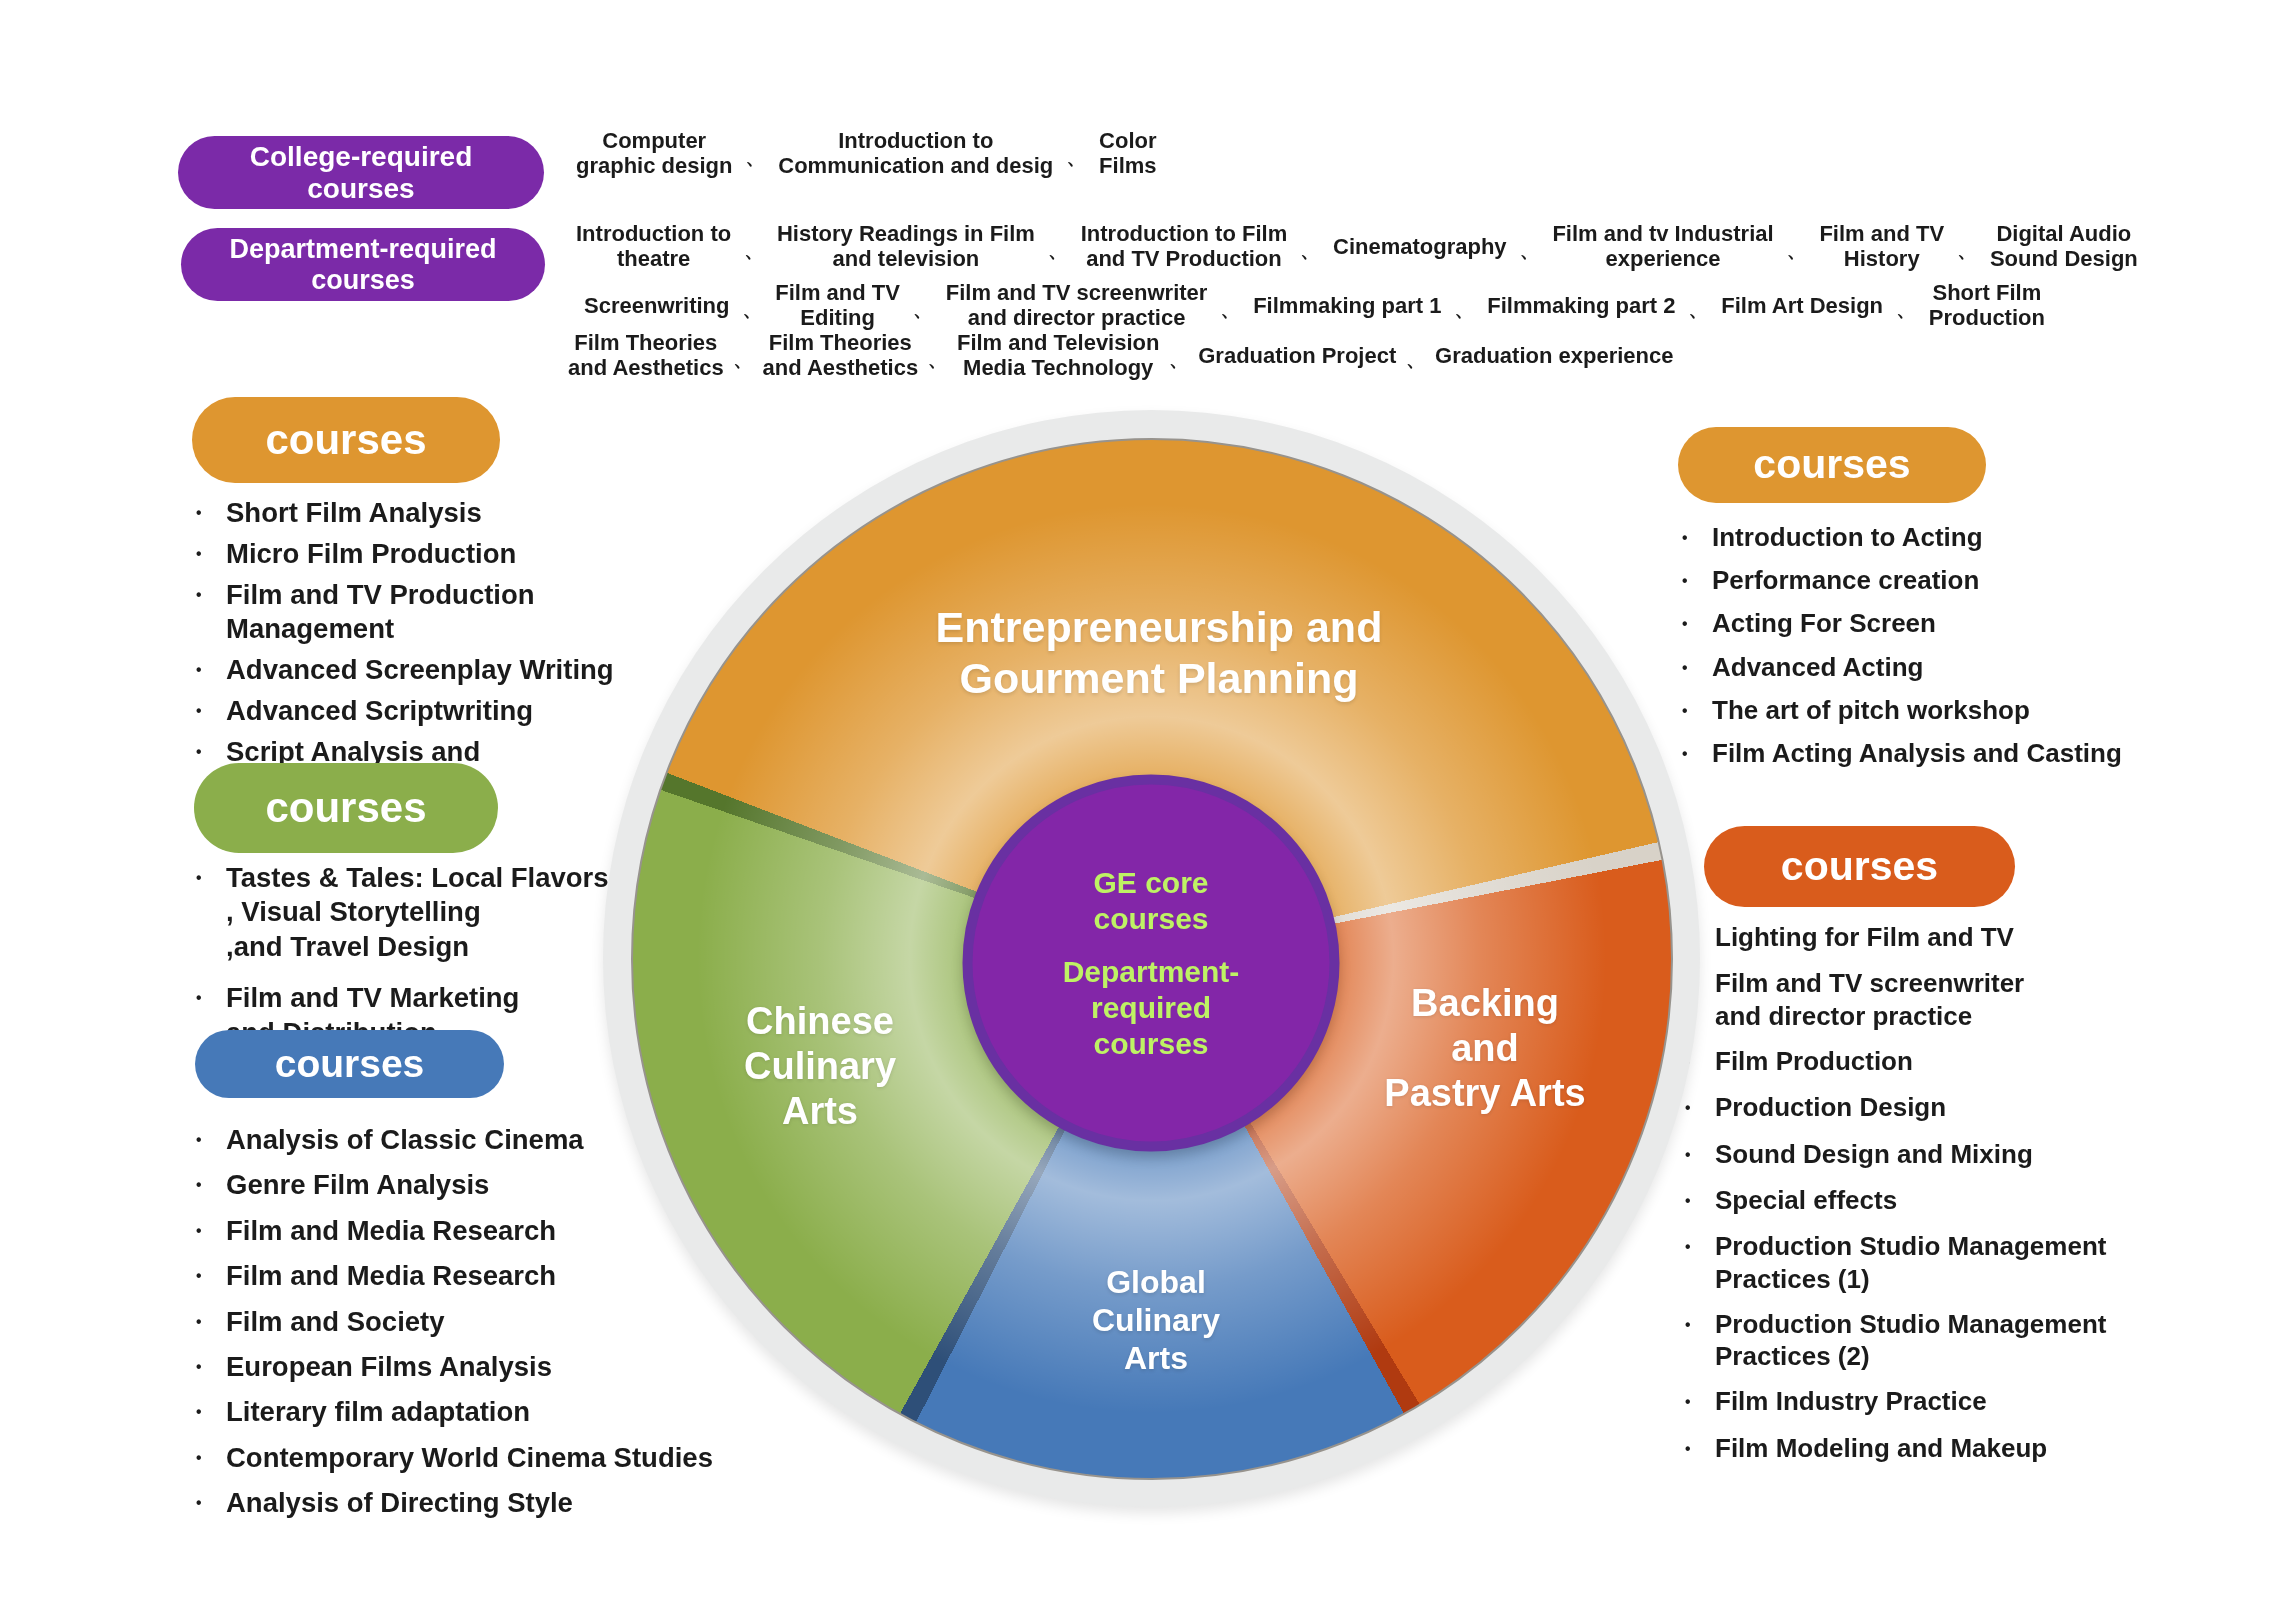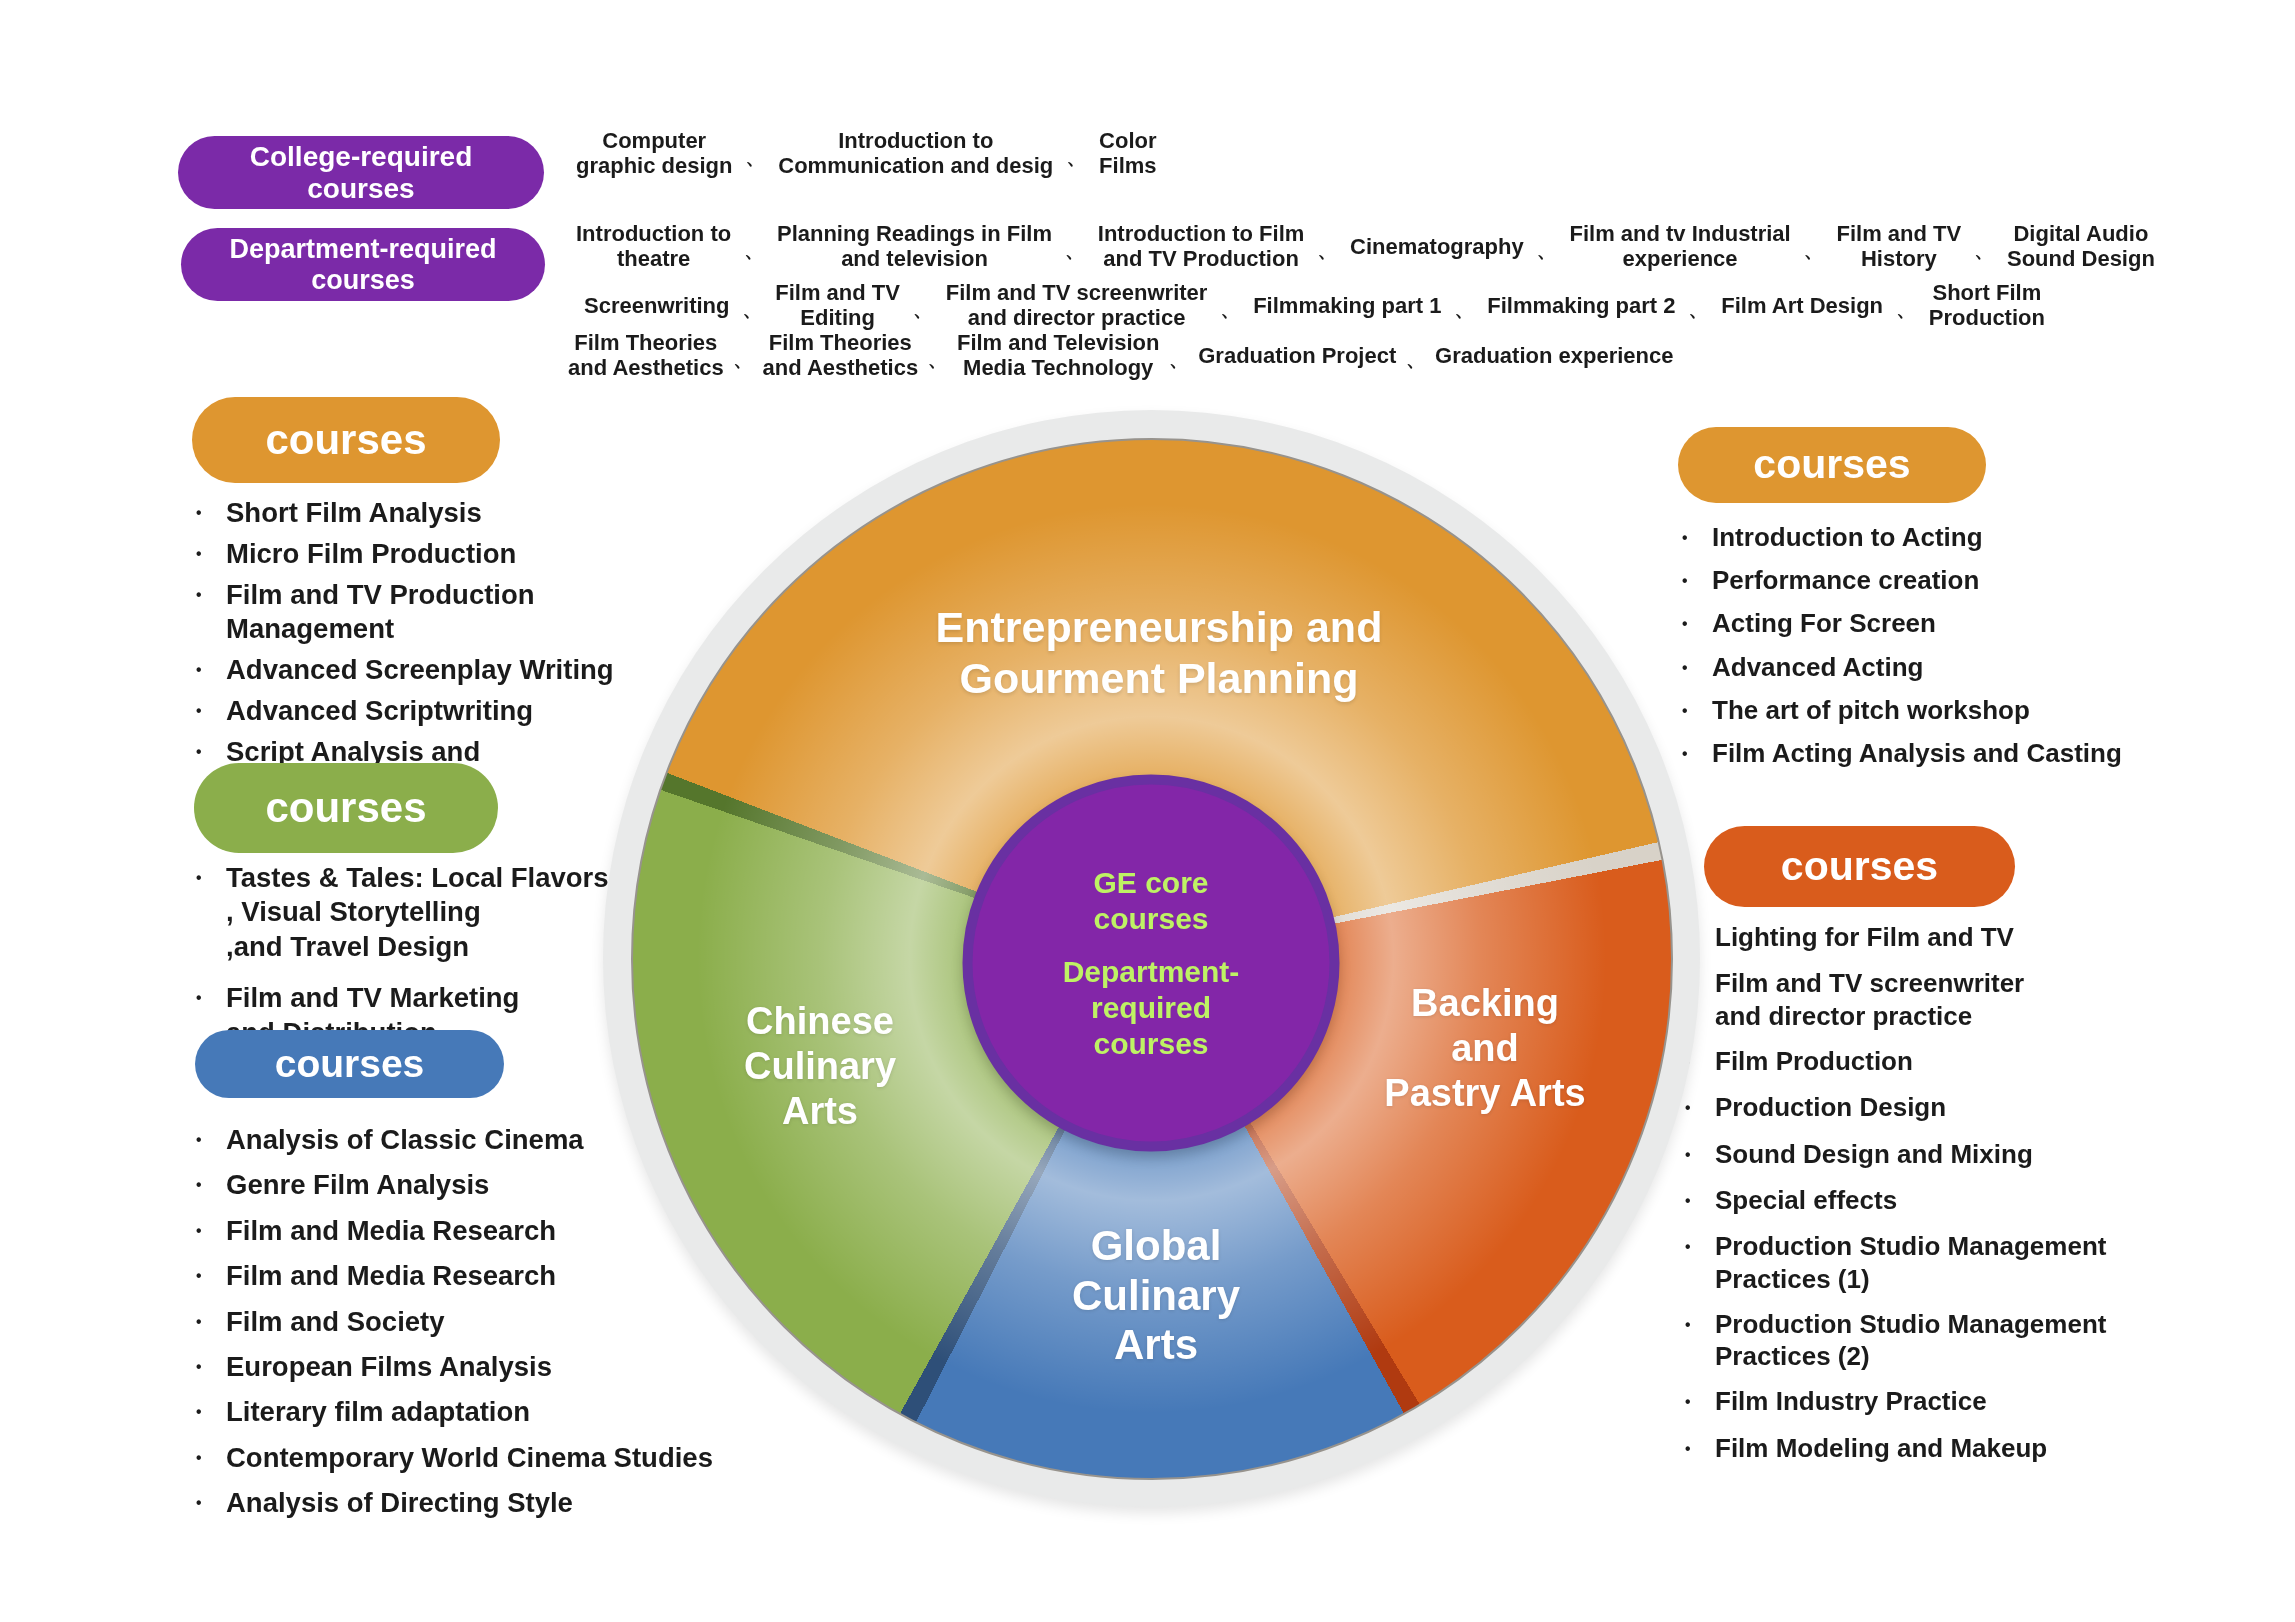--- a/index.html
+++ b/index.html
@@ -57,21 +57,21 @@
       rgba(255,255,255,0.26) 45%,
       rgba(255,255,255,0) 62%);
   }
   .seg-label{
     position:absolute;transform:translate(-50%,-50%);color:#ffffff;
     text-align:center;white-space:pre-line;line-height:1.18;
     text-shadow:0 1.3px 3.9px rgba(0,0,0,0.12);
   }
   #label-entre{left:556px;top:243px;font-size:43px;}
   #label-chinese{left:217px;top:656px;font-size:38px;}
-  #label-global{left:553px;top:885px;font-size:42px;}
+  #label-global{left:553px;top:911px;font-size:32px;}
   #label-backing{left:882px;top:638px;font-size:38px;}
   #center-circle{
     position:absolute;left:548px;top:553px;transform:translate(-50%,-50%);
     width:357px;height:357px;border-radius:50%;
     display:flex;flex-direction:column;align-items:center;justify-content:center;gap:17px;
     color:#bef264;font-size:30px;line-height:1.2;text-align:center;white-space:pre-line;
     box-shadow:0 6.5px 11.8px rgba(0,0,0,0.18);
   }
 </style>
 </head>
@@ -89,21 +89,21 @@
     <span class="seg-item">Introduction to
 Communication and desig</span>
     <span class="sep">、</span>
     <span class="seg-item">Color
 Films</span>
   </div>
 <div class="course-row" id="row-dept-1">
     <span class="seg-item">Introduction to
 theatre</span>
     <span class="sep">、</span>
-    <span class="seg-item">Planning Readings in Film
+    <span class="seg-item">History Readings in Film
 and television</span>
     <span class="sep">、</span>
     <span class="seg-item">Introduction to Film
 and TV Production</span>
     <span class="sep">、</span>
     <span class="seg-item">Cinematography</span>
     <span class="sep">、</span>
     <span class="seg-item">Film and tv Industrial
 experience</span>
     <span class="sep">、</span>

